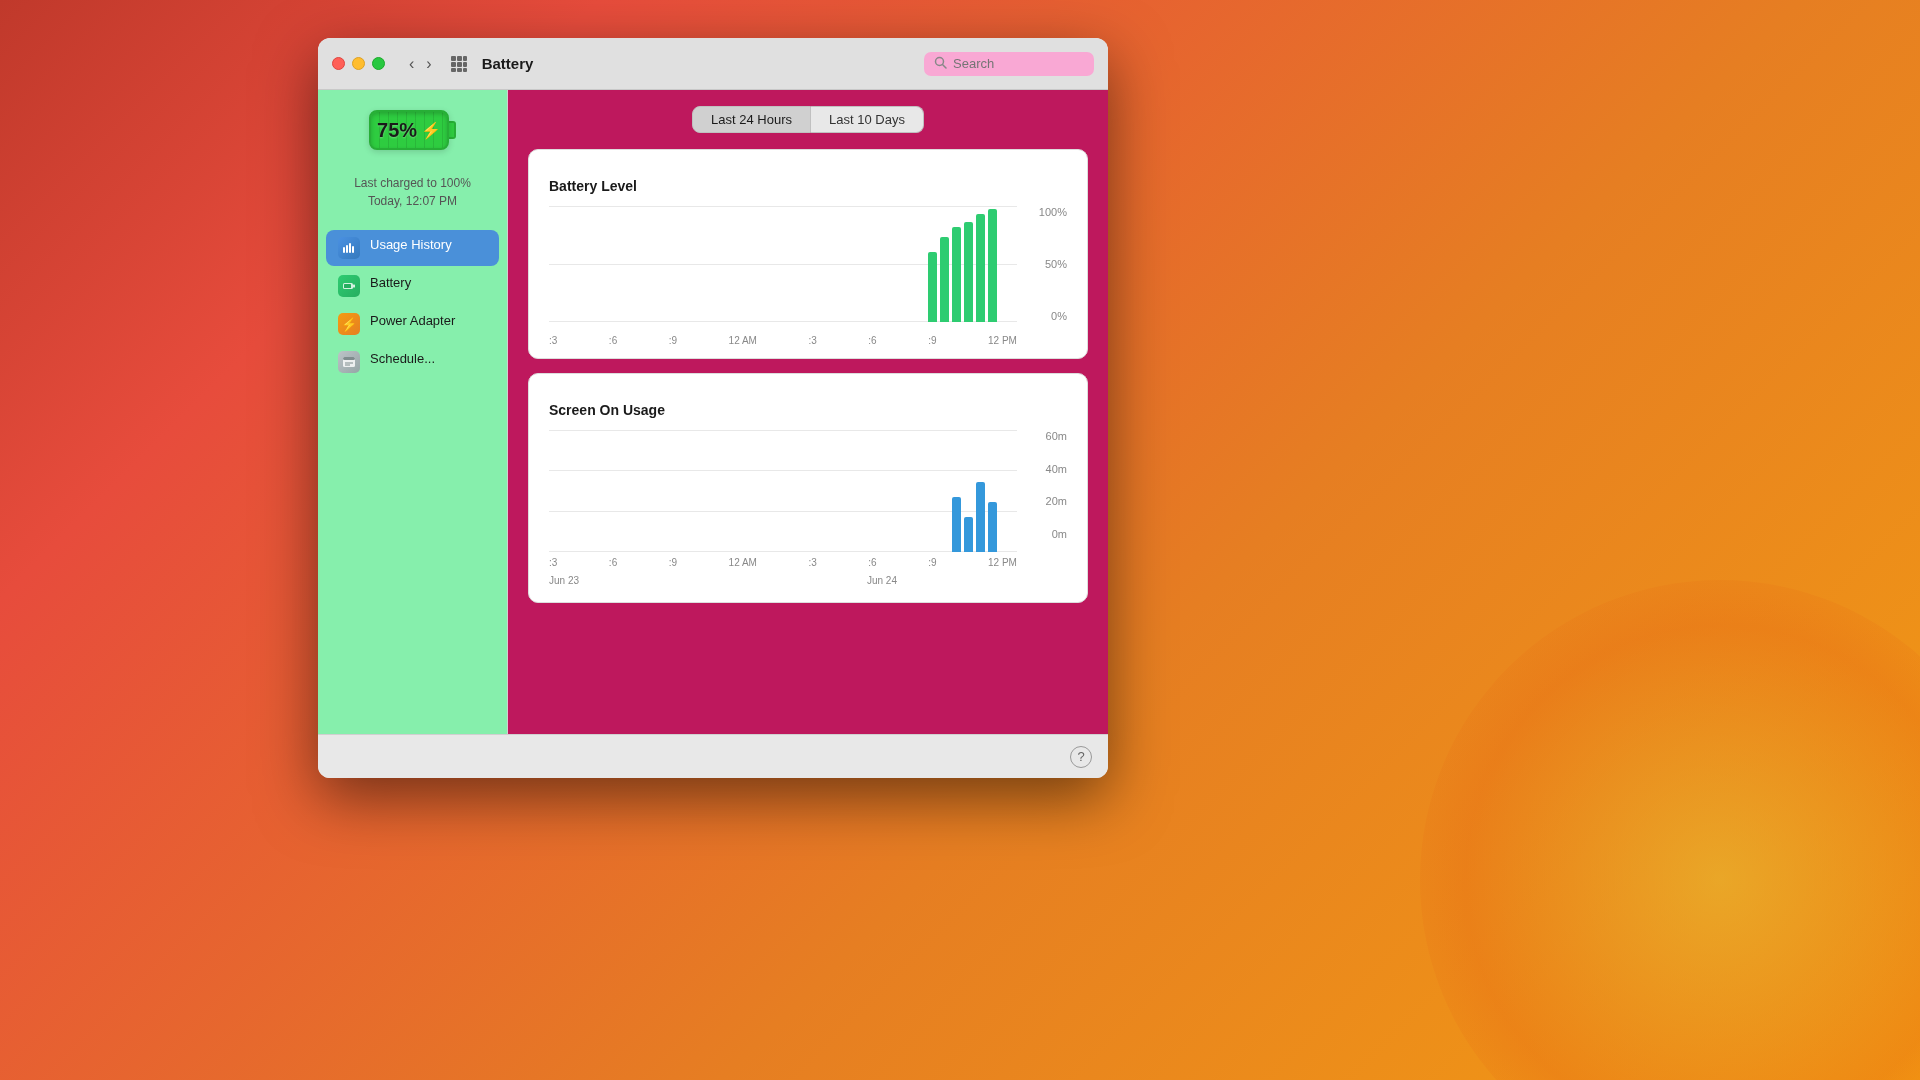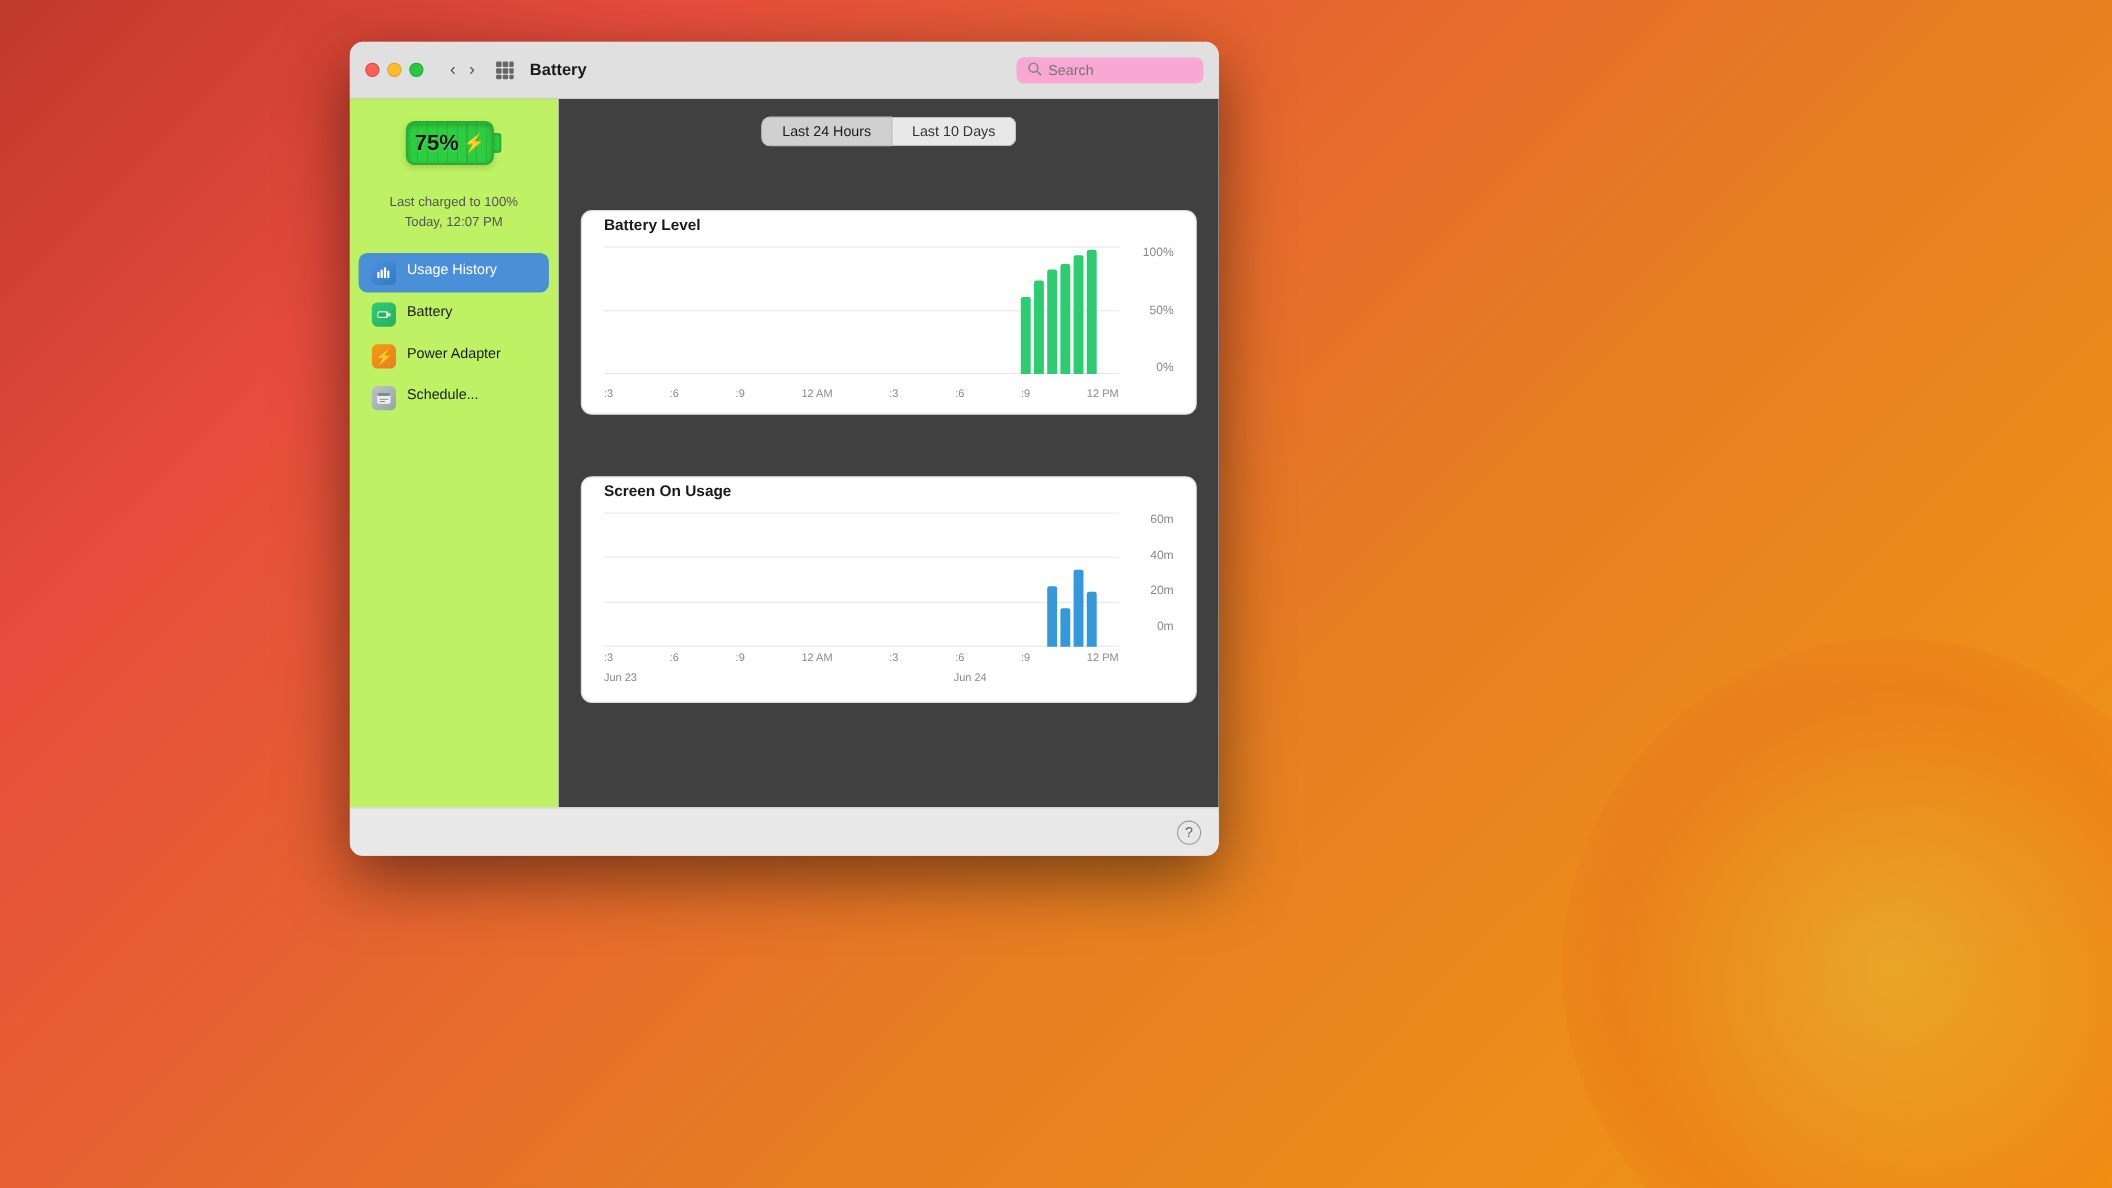--- a/index.html
+++ b/index.html
@@ -130,21 +130,21 @@
     
     .window-body {
       display: flex;
       flex: 1;
       overflow: hidden;
     }
 
     
     .sidebar {
       width: 190px;
-      background: #bef264;
+      background: #86efac;
       border-right: 1px solid #d0d0d0;
       display: flex;
       flex-direction: column;
       align-items: center;
       padding: 20px 0;
       flex-shrink: 0;
     }
 
     .battery-widget {
       display: flex;
@@ -251,26 +251,25 @@
     }
 
     .icon-usage { background: linear-gradient(135deg, #4a90e2, #357abd); }
     .icon-battery { background: linear-gradient(135deg, #2ecc71, #27ae60); }
     .icon-power { background: linear-gradient(135deg, #f39c12, #e67e22); }
     .icon-schedule { background: linear-gradient(135deg, #bdc3c7, #95a5a6); }
 
     
     .main-content {
       flex: 1;
-      background: #404040;
+      background: #be185d;
       display: flex;
       flex-direction: column;
       padding: 16px 20px;
       overflow: auto;
-      gap: 42px;
     }
 
     .tabs-row {
       display: flex;
       justify-content: center;
       gap: 0;
       margin-bottom: 16px;
     }
 
     .tab-btn {
@@ -289,21 +288,21 @@
       font-weight: 500;
     }
 
     .tab-btn:first-child { border-radius: 8px 0 0 8px; }
     .tab-btn:last-child { border-radius: 0 8px 8px 0; border-left: none; }
 
     
     .chart-section {
       background: #fff;
       border-radius: 10px;
-      padding: 4px 20px 12px;
+      padding: 28px 20px 12px;
       margin-bottom: 14px;
       border: 1px solid #ddd;
     }
 
     .chart-title {
       font-size: 14px;
       font-weight: 600;
       color: #1a1a1a;
       margin-bottom: 12px;
     }

